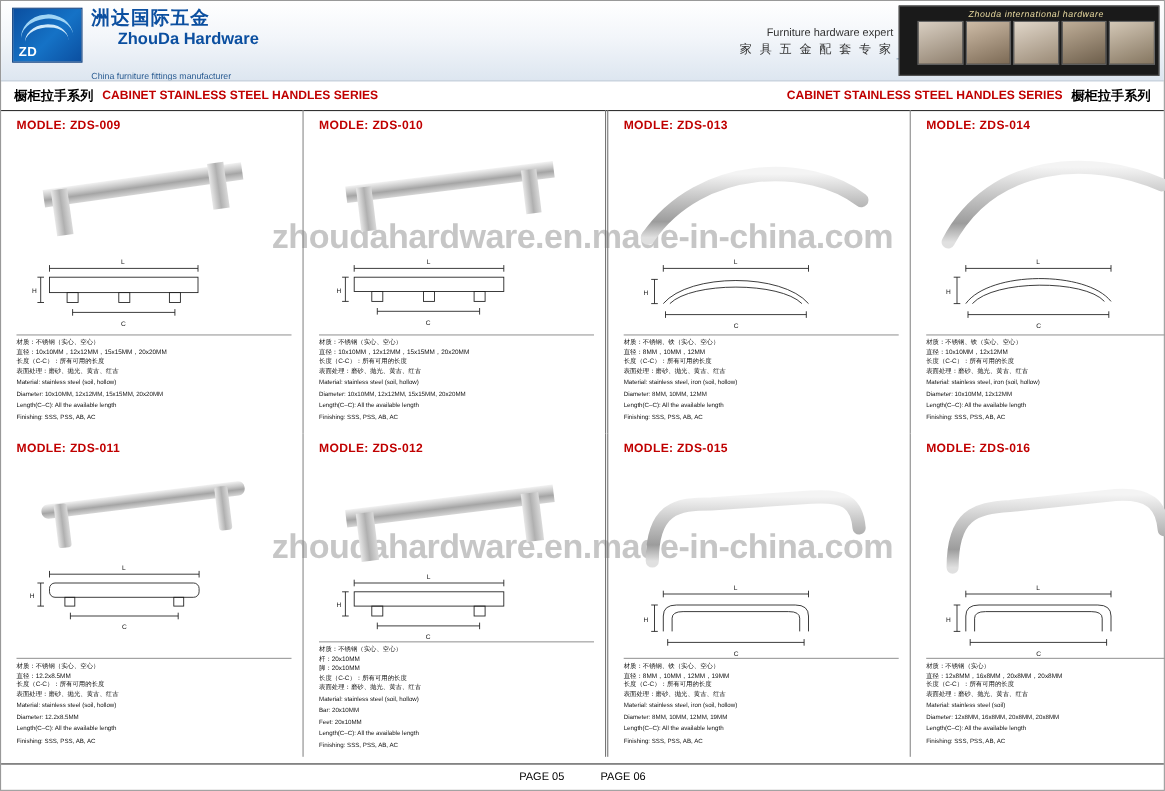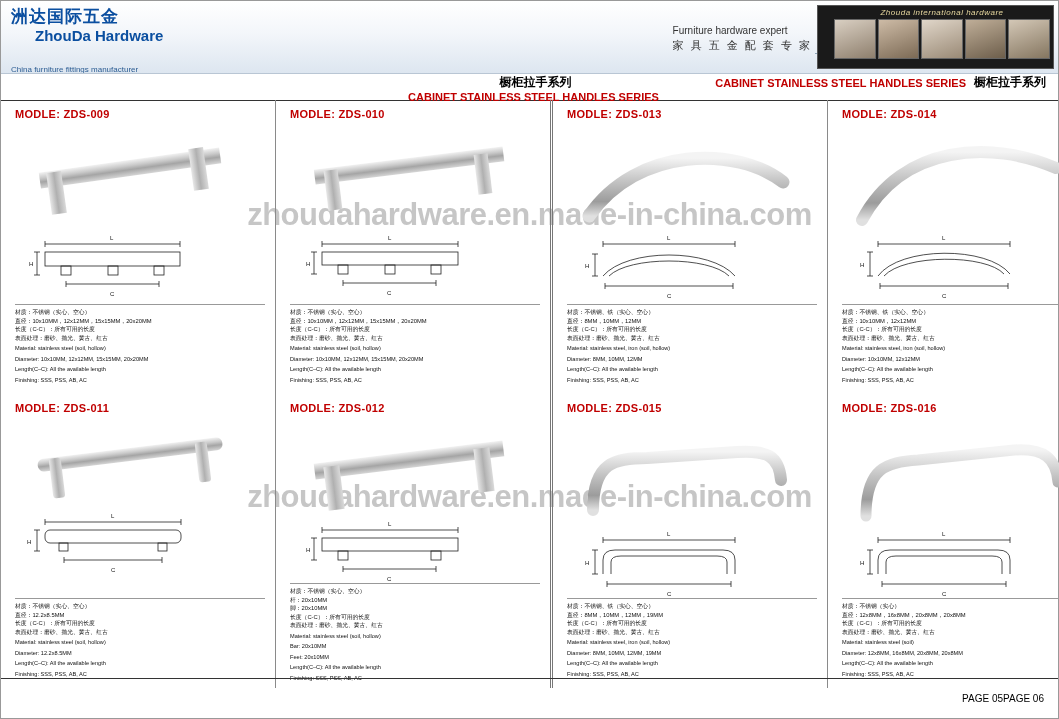--- a/index.html
+++ b/index.html
@@ -94,21 +94,21 @@
     color: #fff;
     font-size: 9px;
     font-weight: bold;
     padding: 1px 4px;
     display: inline-block;
     letter-spacing: .5px;
   }
   .header-mid {
     position: absolute;
     right: 246px; top: 22px;
-    text-align: left;
+    text-align: right;
     line-height: 15px;
   }
   .header-mid .l1 { font-size: 10px; color: #333; }
   .header-mid .l2 { font-size: 11px; color: #333; letter-spacing: 2px; }
   .header-arrow {
     position: absolute;
     right: 228px; top: 22px;
     width: 14px; height: 30px;
     border-right: 1px solid #8fa6bb;
     border-bottom: 1px solid #8fa6bb;
@@ -146,21 +146,20 @@
   .t4 { background: linear-gradient(160deg,#bfae98,#6d5e4b); }
   .t5 { background: linear-gradient(160deg,#d3c7b6,#857660); }
 
   
   .series-bar {
     position: relative;
     height: 26px;
     border-bottom: 1px solid #333;
     display: flex;
     align-items: center;
-    flex-direction: column;
   }
   .series-bar .cn-title {
     font-size: 12px;
     font-weight: bold;
     color: #000;
     margin-left: 12px;
   }
   .series-bar .en-title {
     font-size: 11px;
     font-weight: bold;
@@ -211,29 +210,30 @@
     padding-top: 3px;
   }
   .spec-block .cn { font-size: 5.8px; line-height: 8.6px; }
   .spec-block .en { font-size: 5.6px; line-height: 8.4px; margin-top: 2px; }
   .spec-block div { white-space: nowrap; }
 
   
   .footer {
     position: absolute;
     left: 0; right: 0; bottom: 0;
-    height: 40px;
+    height: 24px;
     border-top: 1px solid #333;
     display: flex;
     align-items: center;
-    justify-content: flex-end;
+    justify-content: center;
     padding: 0 14px;
     box-sizing: border-box;
     font-size: 10px;
     color: #000;
+    gap: 33px;
   }
 
   
   .watermark {
     position: absolute;
     left: 0; right: 0;
     text-align: center;
     font-size: 31px;
     font-weight: bold;
     color: rgba(120,120,120,0.42);
@@ -246,20 +246,25 @@
 
   svg { display: block; }
 </style>
 </head>
 <body>
 
 <div class="page">
 
   <div class="header">
     <div class="header-left">
+      <div class="logo-mark">
+        <div class="swoosh"></div>
+        <div class="swoosh2"></div>
+        <div class="zd">ZD</div>
+      </div>
       <div class="logo-text">
         <div class="cn">洲达国际五金</div>
         <div class="en">ZhouDa Hardware</div>
         <div class="sub">China furniture fittings manufacturer</div>
         <div class="logo-bar">ZD HARDWARE</div>
       </div>
     </div>
 
     <div class="header-mid">
       <div class="l1">Furniture hardware expert</div>

